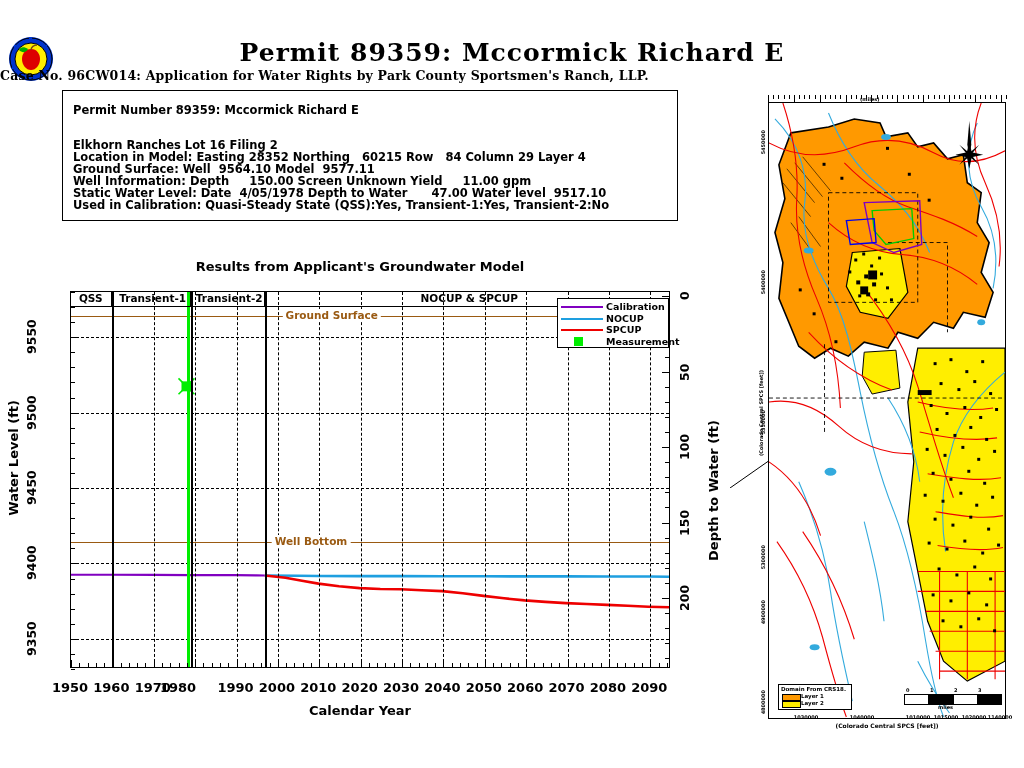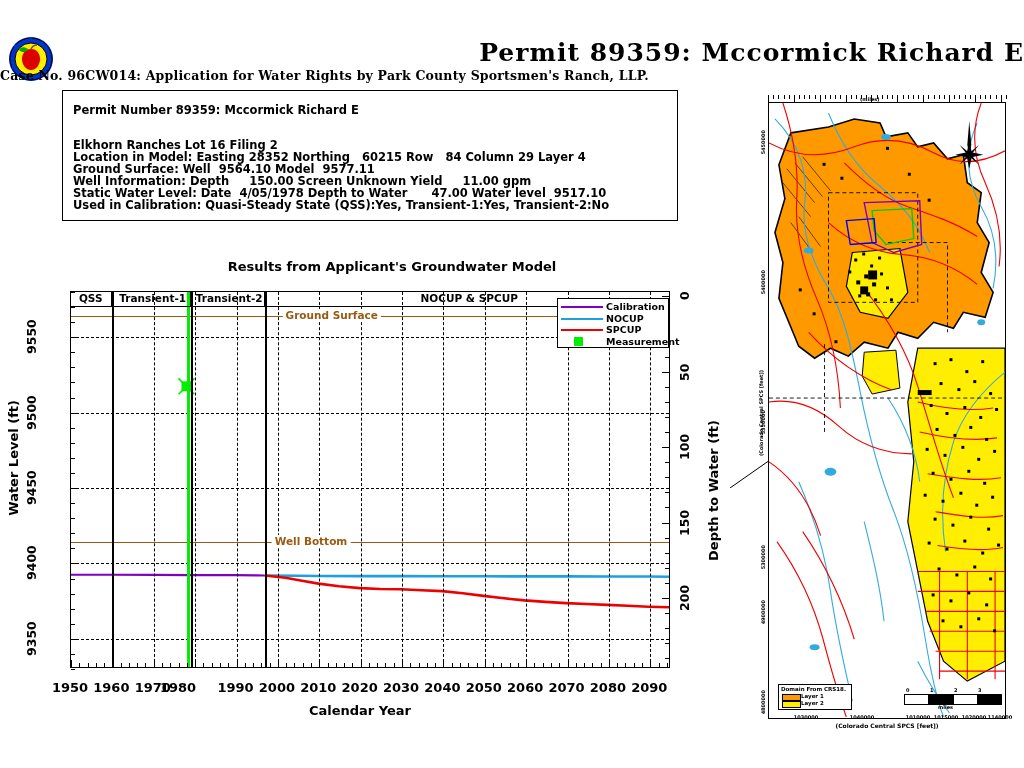--- a/index.html
+++ b/index.html
@@ -1,36 +1,36 @@
 <!DOCTYPE html>
 <html><head>
 <meta charset="utf-8">
 <style>
   html,body{margin:0;padding:0;background:#ffffff;}
   body{width:1024px;height:768px;position:relative;overflow:hidden;
        font-family:"DejaVu Sans",sans-serif;color:#000;}
 
   
   #seal{position:absolute;left:8px;top:36px;width:46px;height:46px;}
-  #title{position:absolute;left:0;top:38px;width:1024px;text-align:right;
+  #title{position:absolute;left:0;top:38px;width:1024px;text-align:center;
          font-family:"DejaVu Serif",serif;font-weight:bold;font-size:25px;
          letter-spacing:1px;}
   #subtitle{position:absolute;left:0;top:68px;width:1024px;
          font-family:"DejaVu Serif",serif;font-weight:bold;font-size:12.5px;
          letter-spacing:.2px;}
 
   
   #infobox{position:absolute;left:62px;top:90px;width:616px;height:131px;
            border:1.5px solid #000;box-sizing:border-box;background:#fff;}
   #infobox .ln{position:absolute;left:10px;white-space:pre;
            font-family:"DejaVu Sans",sans-serif;font-size:11.5px;font-weight:600;}
 
   
   #charttitle{position:absolute;left:0;top:259px;width:720px;text-align:center;
-           font-size:13px;font-weight:600;padding-left:32px;}
+           font-size:13px;font-weight:600;}
   #plot{position:absolute;left:70px;top:291px;width:600px;height:377px;
         border:1.5px solid #000;box-sizing:border-box;background:#fff;}
   #bandrow{position:absolute;left:70px;top:291px;width:600px;height:16px;
         border-bottom:1.5px solid #000;box-sizing:border-box;}
   .band{position:absolute;top:0;height:16px;text-align:center;font-size:10.5px;
         font-weight:700;line-height:15px;white-space:nowrap;}
 
   .gv{position:absolute;top:0;bottom:0;width:0;
       border-left:1.2px dashed #000;}
   .gh{position:absolute;left:0;right:0;height:0;border-top:1.2px dashed #000;}

